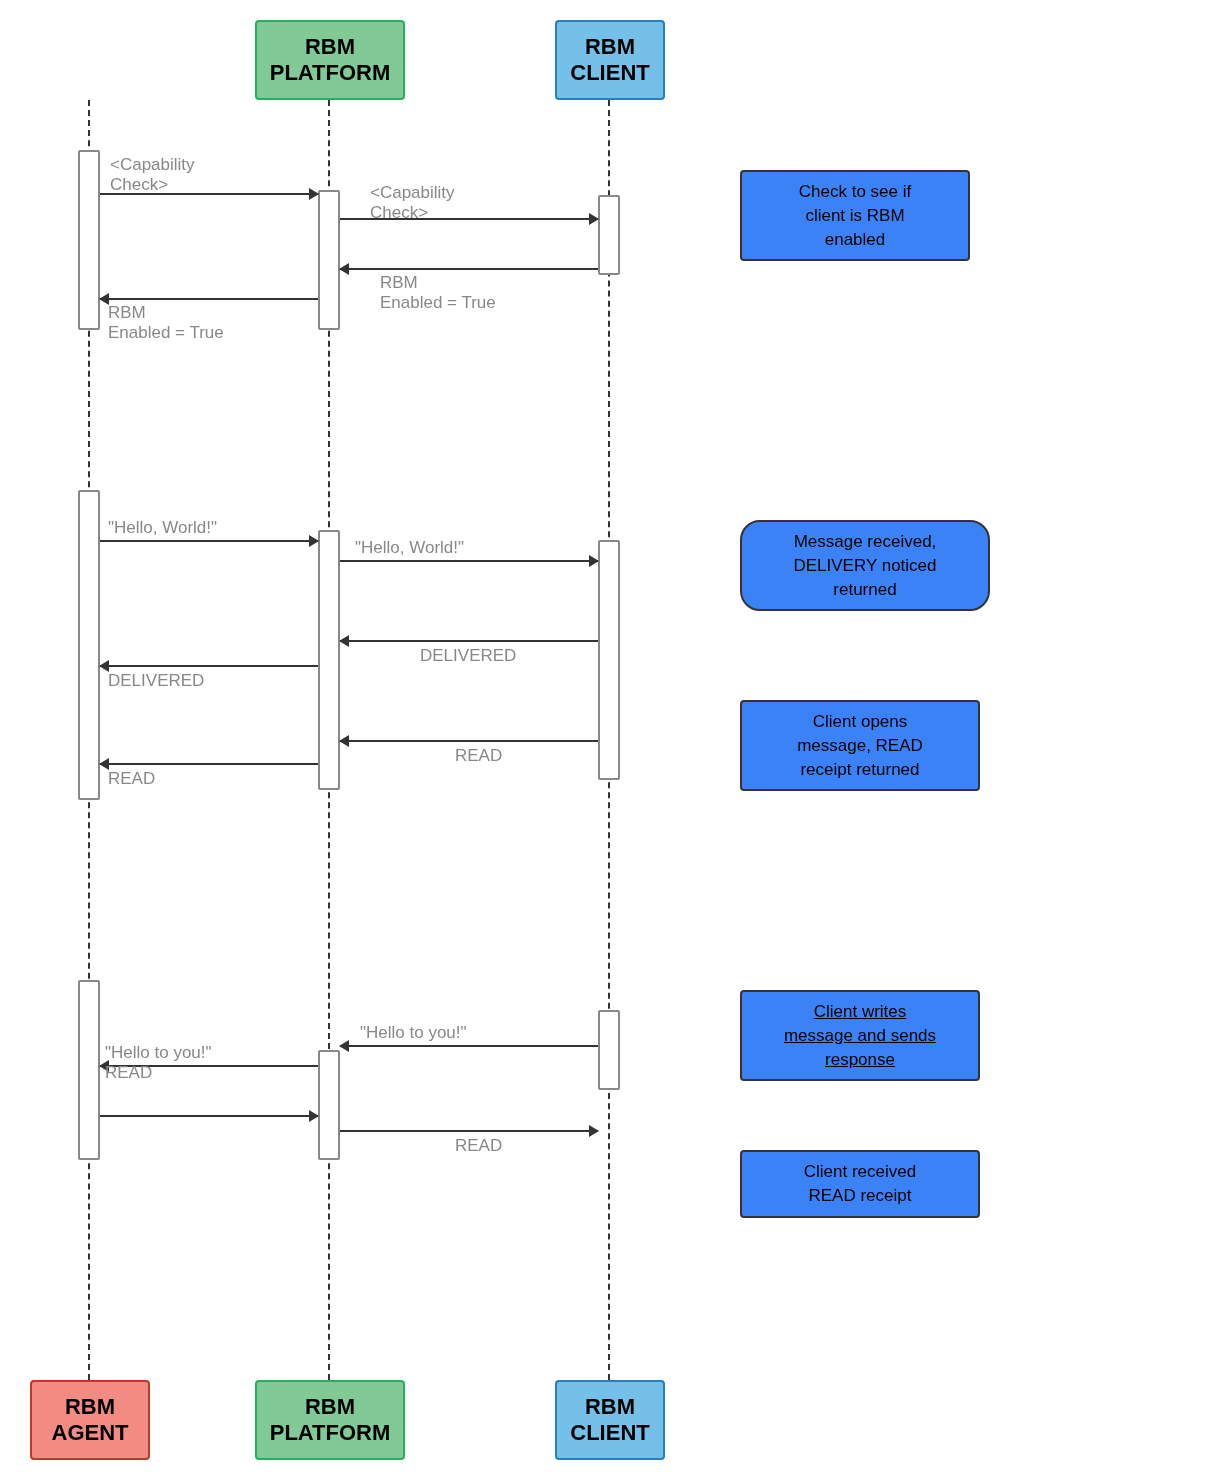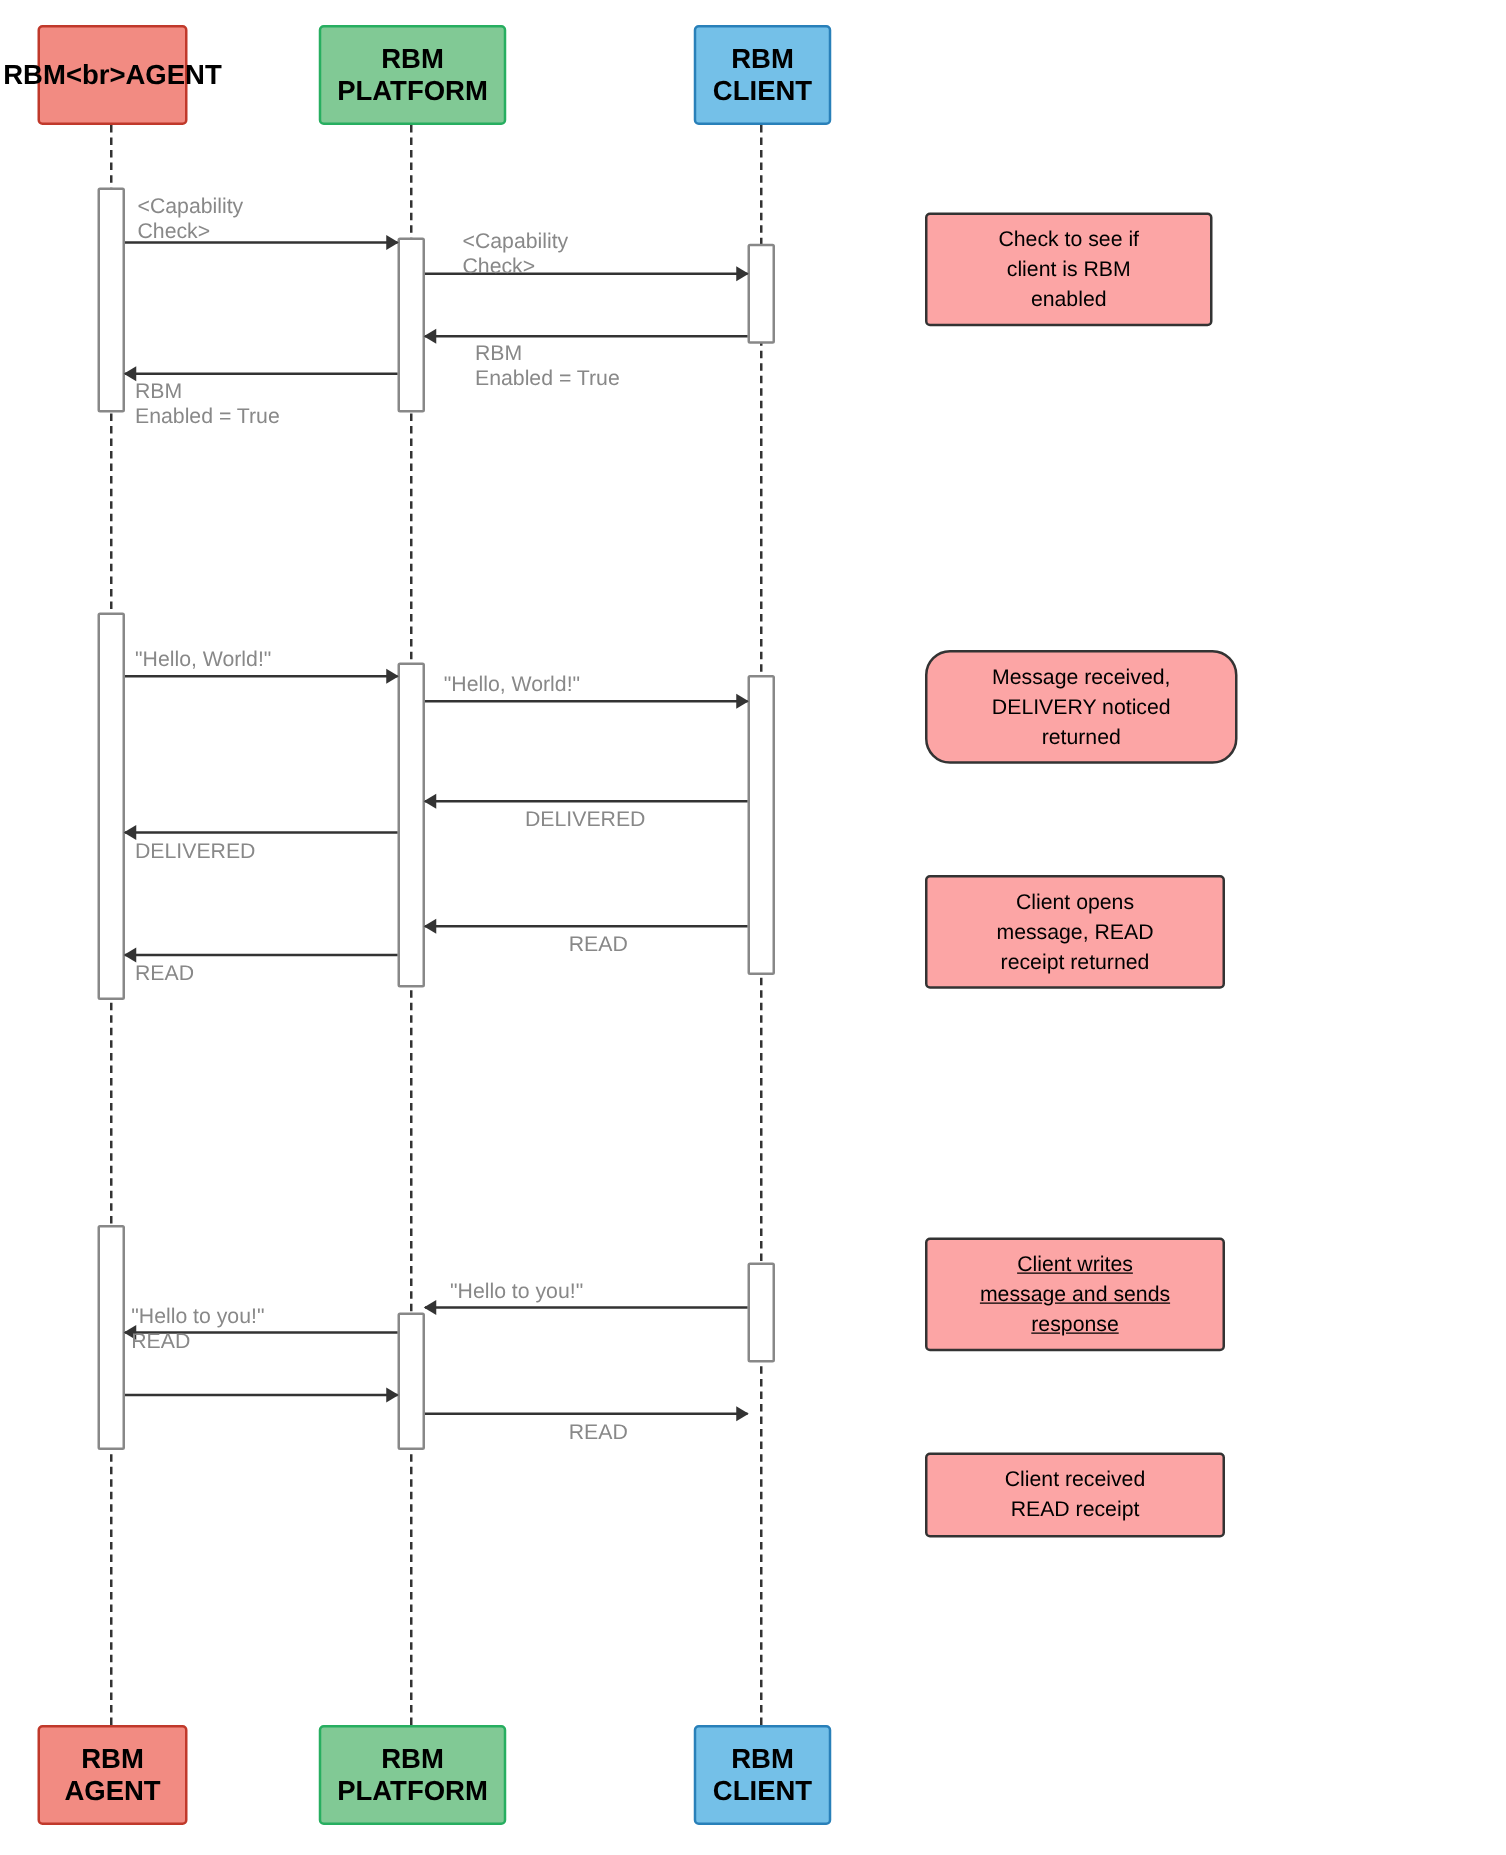--- a/index.html
+++ b/index.html
@@ -92,36 +92,33 @@
       font-size: 16px;
       color: #888;
       font-family: Arial, sans-serif;
       white-space: nowrap;
     }
     
     .note-box {
       position: absolute;
       border: 2px solid #333;
       border-radius: 4px;
-      background: #fca5a5;
+      background: #3b82f6;
       padding: 8px 12px;
       font-size: 17px;
       font-family: Arial, sans-serif;
       text-align: center;
       line-height: 1.4;
     }
   </style>
 </head>
 <body>
 
 <div class="diagram-container">
 
-  <div class="actor-box actor-agent" style="left: 30px; top: 20px; height: 80px;">
-    <span>RBM&lt;br&gt;AGENT</span>
-  </div>
 
   <div class="actor-box actor-platform" style="left: 255px; top: 20px; height: 80px;">
     <span>RBM<br>PLATFORM</span>
   </div>
 
   <div class="actor-box actor-client" style="left: 555px; top: 20px; height: 80px;">
     <span>RBM<br>CLIENT</span>
   </div>
 
   <div class="dashed-line" style="left: 88px; top: 100px; height: 1290px;"></div>
@@ -222,21 +219,21 @@
   </div>
 
   <div class="note-box" style="left: 740px; top: 700px; width: 240px;">
     <span>Client opens<br>message, READ<br>receipt returned</span>
   </div>
 
   <div class="note-box" style="left: 740px; top: 990px; width: 240px; text-decoration: underline;">
     <span>Client writes<br>message and sends<br>response</span>
   </div>
 
-  <div class="note-box" style="left: 740px; top: 1150px; width: 240px; margin-top: 12px;">
+  <div class="note-box" style="left: 740px; top: 1150px; width: 240px;">
     <span>Client received<br>READ receipt</span>
   </div>
 
   <div class="actor-box actor-agent" style="left: 30px; top: 1380px; height: 80px;">
     <span>RBM<br>AGENT</span>
   </div>
 
   <div class="actor-box actor-platform" style="left: 255px; top: 1380px; height: 80px;">
     <span>RBM<br>PLATFORM</span>
   </div>

